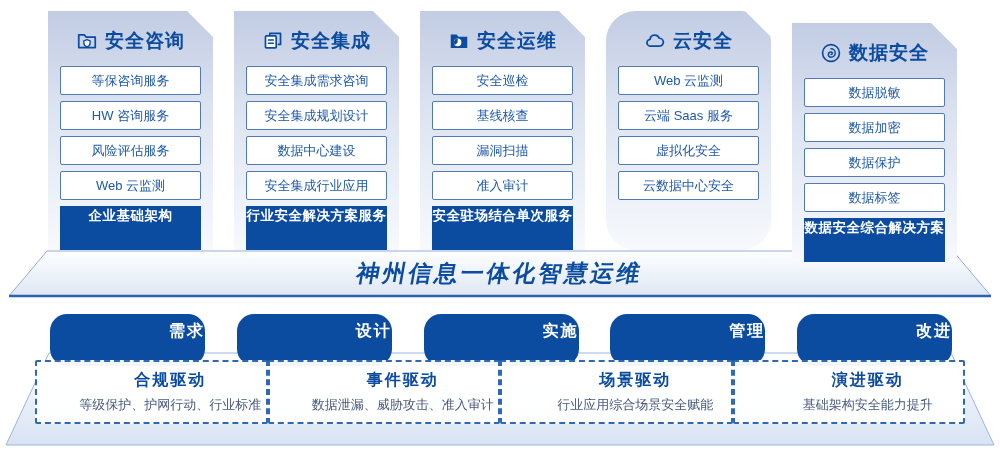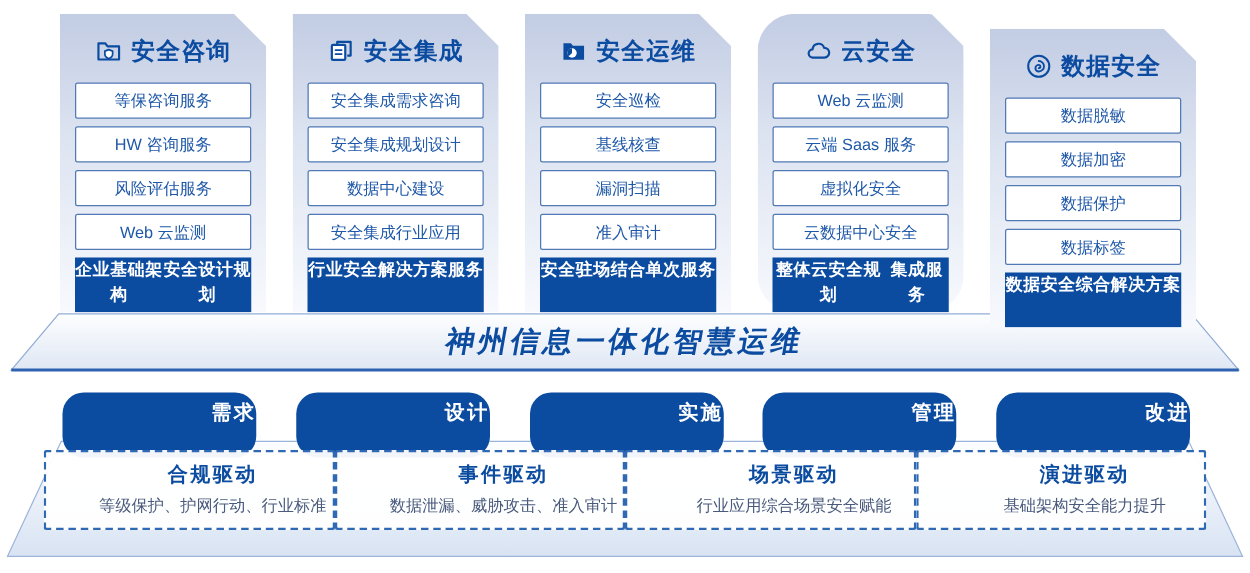--- a/index.html
+++ b/index.html
@@ -94,21 +94,20 @@
       <span class="card-title">安全咨询</span>
     </div>
     <div class="items">
           <div class="item">等保咨询服务</div>
           <div class="item">HW 咨询服务</div>
           <div class="item">风险评估服务</div>
           <div class="item">Web 云监测</div>
         </div>
     <div class="card-footer">
           <div>企业基础架构</div>
-          <div>安全设计规划</div>
         </div>
   </div>
 
   <div class="card" style="left: 234px;">
     <div class="card-head">
       <span class="icon">
             <svg viewBox="0 0 24 24">
               <path d="M8.5 6.5V3.8h11.7v12h-3" fill="none" stroke="#0b4ba0" stroke-width="1.9" stroke-linejoin="round"></path>
               <rect x="3.8" y="6.5" width="11.7" height="13" rx="1" fill="#fff" stroke="#0b4ba0" stroke-width="1.9"></rect>
               <path d="M7 11h5.3M7 14.5h5.3" stroke="#0b4ba0" stroke-width="1.6" stroke-linecap="round"></path>
@@ -158,24 +157,20 @@
               <path d="M7 17.5a3.6 3.6 0 0 1-.4-7.2A5.2 5.2 0 0 1 16.7 9a3.5 3.5 0 0 1 .3 8.5z" fill="none" stroke="#0b4ba0" stroke-width="1.9" stroke-linejoin="round"></path>
             </svg>
           </span>
       <span class="card-title">云安全</span>
     </div>
     <div class="items">
           <div class="item">Web 云监测</div>
           <div class="item">云端 Saas 服务</div>
           <div class="item">虚拟化安全</div>
           <div class="item">云数据中心安全</div>
-        </div>
-    <div class="card-footer">
-          <div>整体云安全规划</div>
-          <div>集成服务</div>
         </div>
   </div>
 
   <div class="card" style="left: 792px; margin-top: 12px;">
     <div class="card-head">
       <span class="icon">
             <svg viewBox="0 0 24 24">
               <circle cx="12" cy="12" r="9.2" fill="none" stroke="#0b4ba0" stroke-width="1.8"></circle>
               <path d="M12 7.4a4.6 4.6 0 0 1 0 9.2 2.9 2.9 0 0 1 0-5.8 1.45 1.45 0 0 1 0 2.9" fill="none" stroke="#0b4ba0" stroke-width="1.6" stroke-linecap="round"></path>
             </svg>

